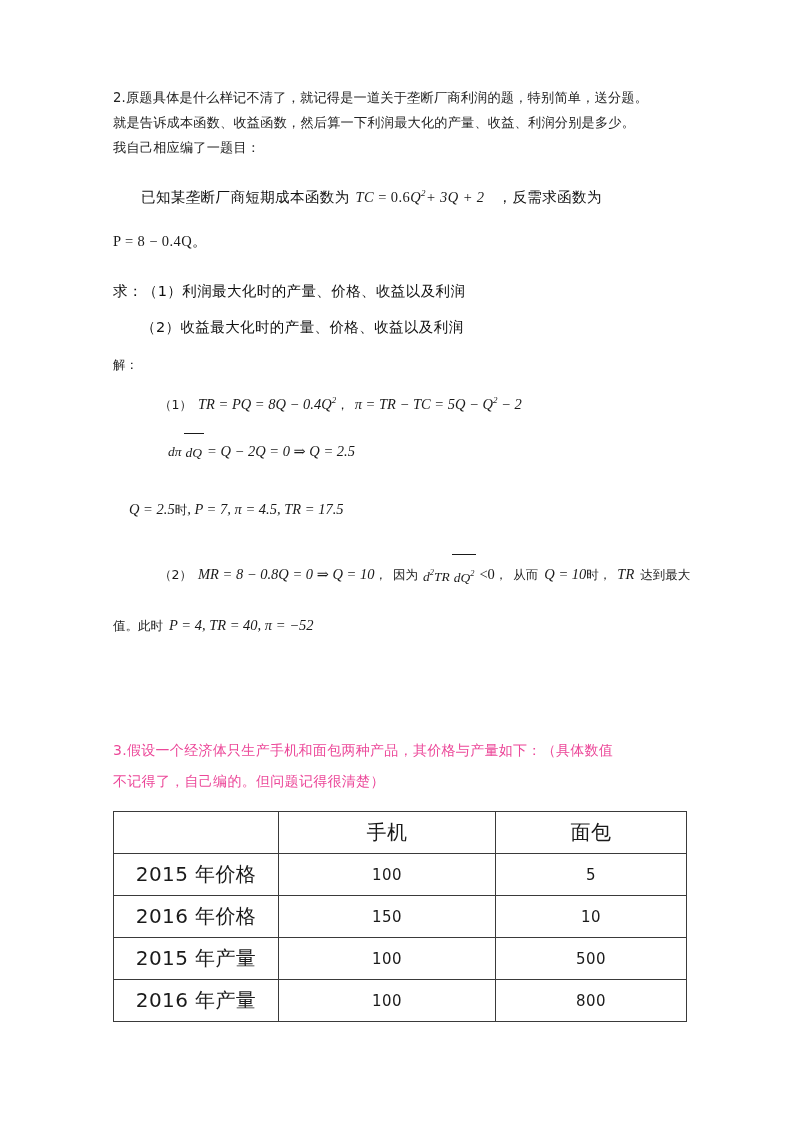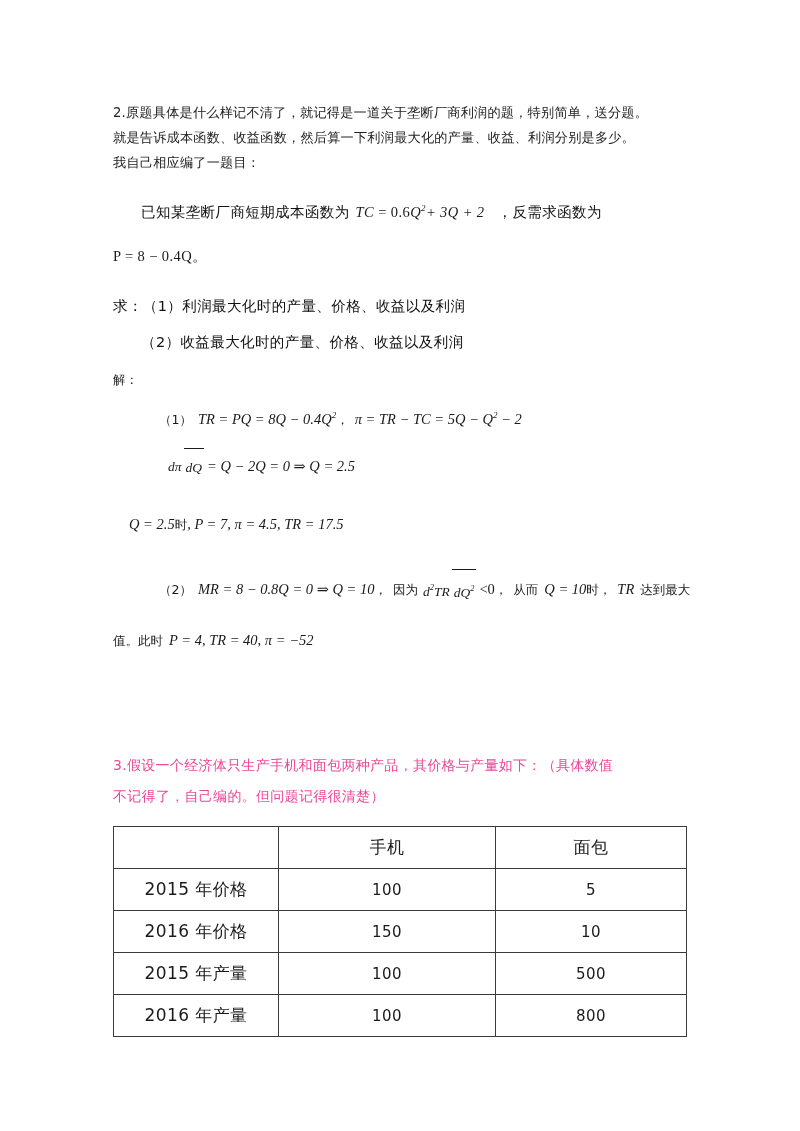--- a/index.html
+++ b/index.html
@@ -12,21 +12,21 @@
     width: 800px;
     height: 1131px;
     background: #ffffff;
     overflow: hidden;
     font-family: "Liberation Serif", "DejaVu Serif", serif;
     color: #1a1a1a;
   }
   .content {
     position: absolute;
     left: 113px;
-    top: 100px;
+    top: 85px;
     width: 575px;
   }
 
   
   .para {
     font-family: "DejaVu Sans", "Liberation Sans", sans-serif;
     font-size: 13.2px;
     line-height: 25px;
     color: #222222;
     letter-spacing: 0.2px;
@@ -129,21 +129,21 @@
     border-collapse: collapse;
     width: 573px;
     table-layout: fixed;
   }
   table.data td {
     border: 1px solid #3a3a3a;
     height: 41px;
     text-align: center;
     vertical-align: middle;
     font-family: "DejaVu Sans", "Liberation Sans", sans-serif;
-    font-size: 17px;
+    font-size: 20px;
     color: #1a1a1a;
     letter-spacing: 0.4px;
     padding: 0;
   }
   table.data col.c1 { width: 165px; }
   table.data col.c2 { width: 217px; }
   table.data col.c3 { width: 191px; }
   table.data td.num {
     font-size: 15px;
   }

